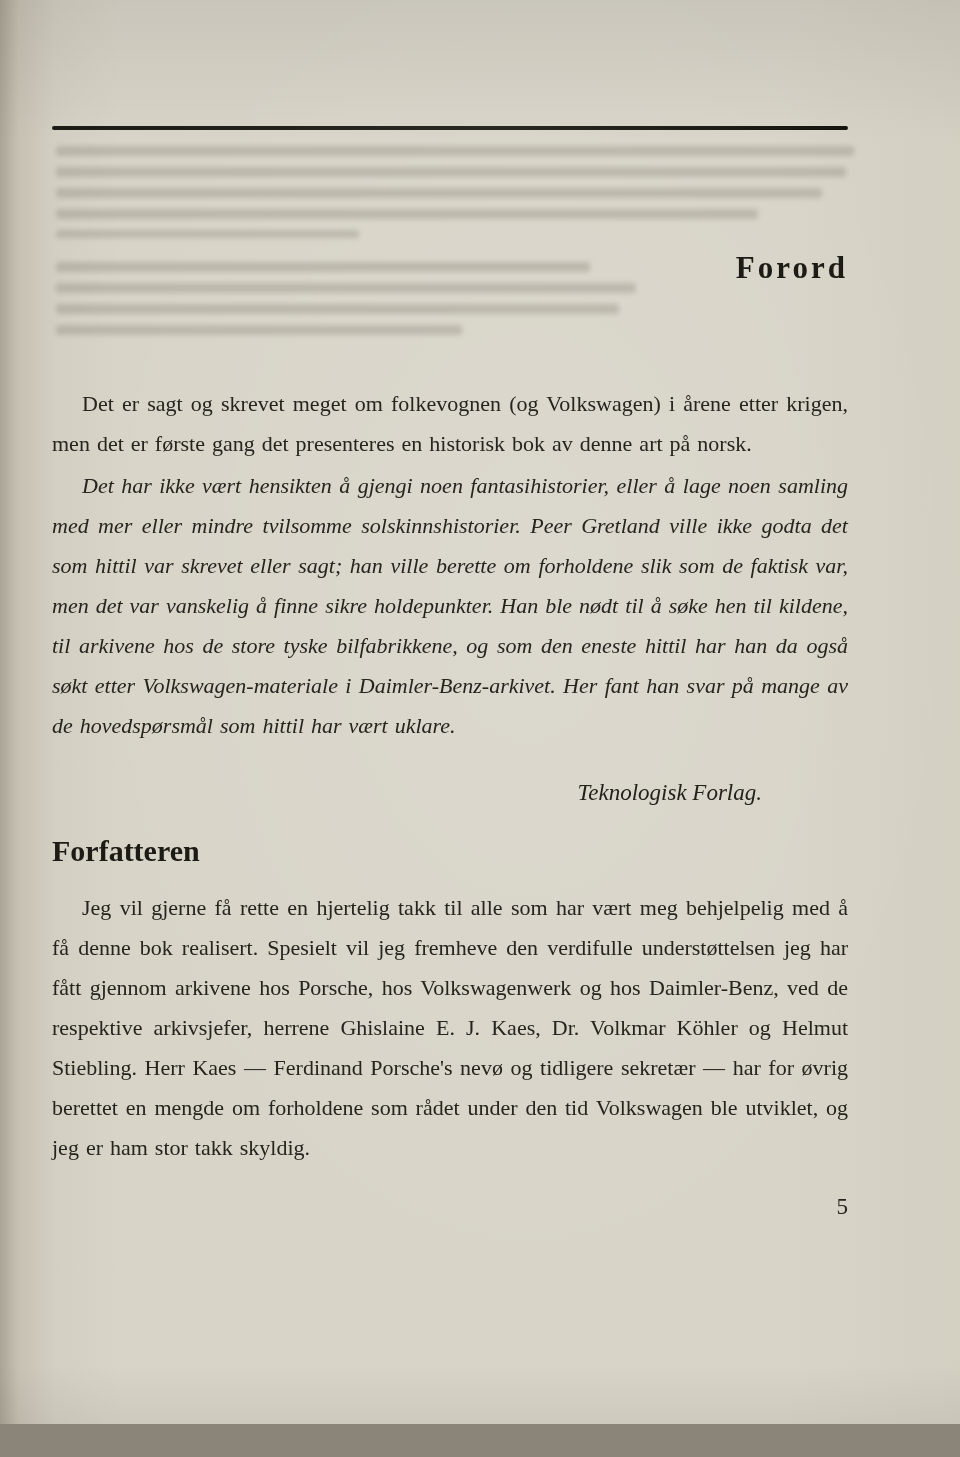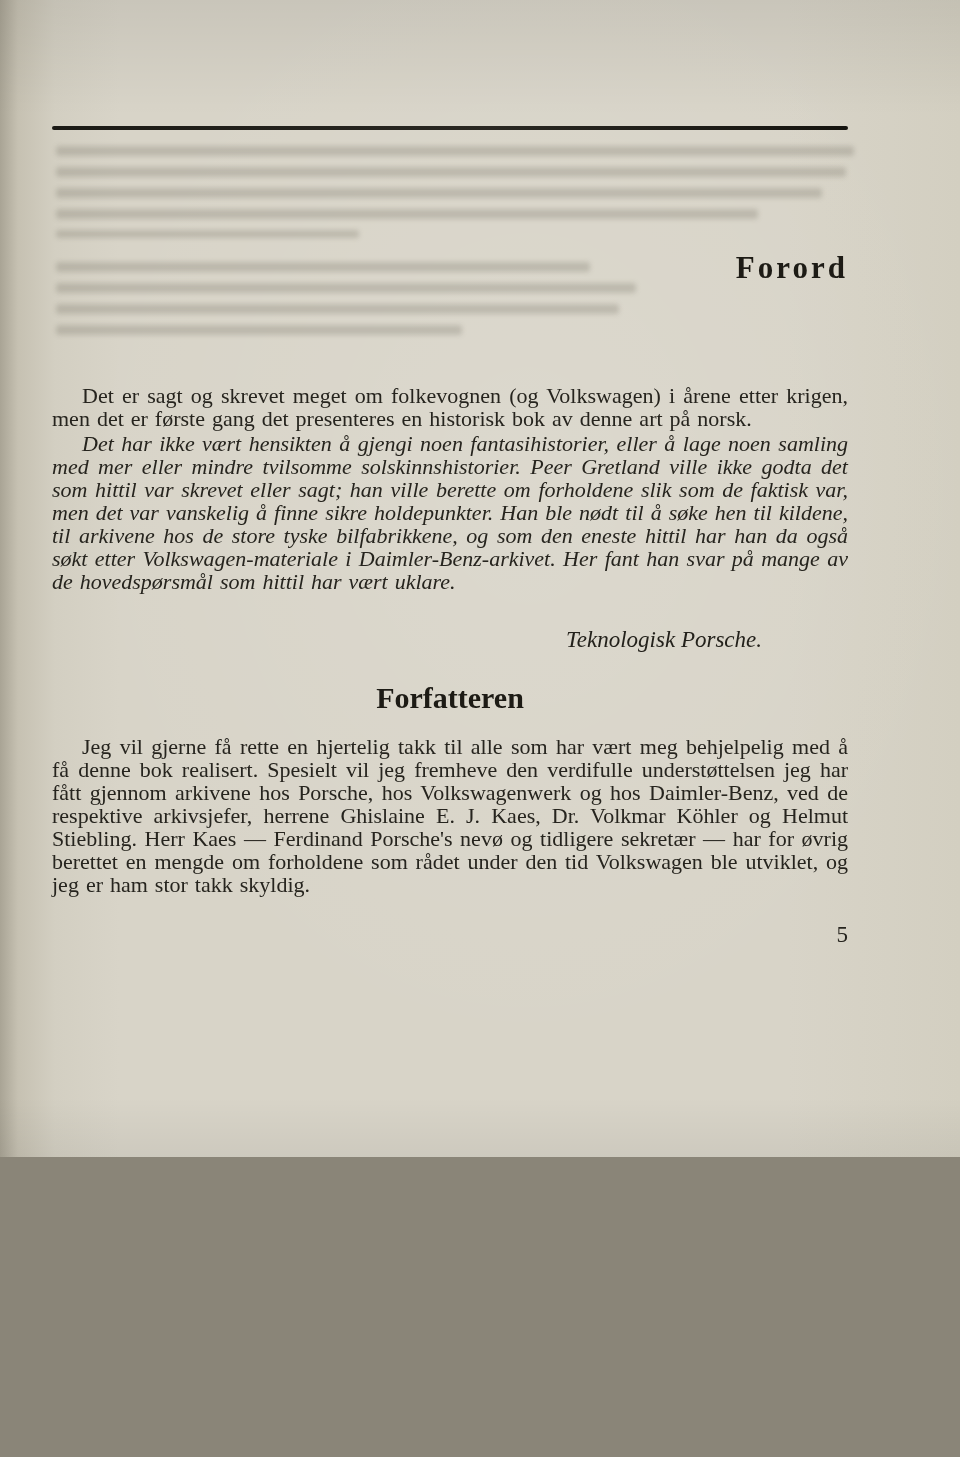--- a/index.html
+++ b/index.html
@@ -1,19 +1,19 @@
 <!DOCTYPE html>
 <html><head>
 <meta charset="utf-8">
 <style>
   * { margin:0; padding:0; box-sizing:border-box; }
   html,body { background:#8a8578; }
   .page {
     position:relative;
-    width:960px; height:1157px;
+    width:960px; height:1424px;
     margin:0 auto;
     color:#26241e;
     font-family:"Liberation Serif","DejaVu Serif",serif;
     overflow:hidden;
     background:
       linear-gradient(180deg, rgba(0,0,0,0.07) 0%, rgba(0,0,0,0.0) 10%),
       radial-gradient(ellipse at 55% 42%, rgba(255,255,255,0.10) 0%, rgba(0,0,0,0.0) 62%),
       linear-gradient(90deg, #a9a495 0px, #c6c1b2 18px, #d3cfc2 55px, #d8d4c8 120px, #d8d4c8 82%, #d3cfc1 100%);
   }
   .page::after { 
@@ -31,38 +31,38 @@
 
   .title {
     margin-top:120px;
     text-align:right;
     font-size:31px; font-weight:bold;
     letter-spacing:3px;
     color:#1d1b15;
   }
 
   .body {
-    font-size:22px; line-height:23px;
+    font-size:22px; line-height:40px;
     text-align:justify; text-indent:30px;
     color:#26241e;
     word-spacing:1.5px;
   }
   .p1 { margin-top:98px; }
   .p2 { margin-top:2px;font-style:italic; }
 
   .signature {
     margin-top:34px;
     text-align:right; padding-right:86px;
     font-style:italic; font-size:23px;
     color:#23211b;
   }
 
   .subtitle {
     margin-top:28px;
-    text-align:center;
+    text-align:left;
     font-size:30px; font-weight:bold;
     color:#1d1b15;
   }
 
   .p3 { margin-top:20px; }
 
   .page-number {
     margin-top:26px;
     text-align:right;
     font-size:23px;
@@ -111,21 +111,21 @@
   <div class="content">
 
     <hr class="rule">
 
     <h1 class="title">Forord</h1>
 
     <p class="body p1">Det er sagt og skrevet meget om folkevognen (og Volkswagen) i årene etter krigen, men det er første gang det presenteres en historisk bok av denne art på norsk.</p>
 
     <p class="body p2">Det har ikke vært hensikten å gjengi noen fantasihistorier, eller å lage noen samling med mer eller mindre tvilsomme solskinnshistorier. Peer Gretland ville ikke godta det som hittil var skrevet eller sagt; han ville berette om forholdene slik som de faktisk var, men det var vanskelig å finne sikre holdepunkter. Han ble nødt til å søke hen til kildene, til arkivene hos de store tyske bilfabrikkene, og som den eneste hittil har han da også søkt etter Volkswagen-materiale i Daimler-Benz-arkivet. Her fant han svar på mange av de hovedspørsmål som hittil har vært uklare.</p>
 
-    <div class="signature">Teknologisk Porsche.</div>
+    <div class="signature">Teknologisk Forlag.</div>
 
     <h2 class="subtitle">Forfatteren</h2>
 
     <p class="body p3">Jeg vil gjerne få rette en hjertelig takk til alle som har vært meg behjelpelig med å få denne bok realisert. Spesielt vil jeg fremheve den verdifulle understøttelsen jeg har fått gjennom arkivene hos Porsche, hos Volkswagenwerk og hos Daimler-Benz, ved de respektive arkivsjefer, herrene Ghislaine E. J. Kaes, Dr. Volkmar Köhler og Helmut Stiebling. Herr Kaes — Ferdinand Porsche's nevø og tidligere sekretær — har for øvrig berettet en mengde om forholdene som rådet under den tid Volkswagen ble utviklet, og jeg er ham stor takk skyldig.</p>
 
     <div class="page-number">5</div>
 
   </div>
 </div>
 

